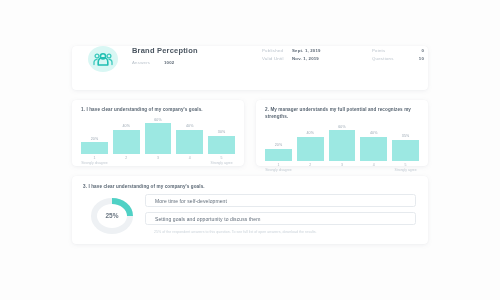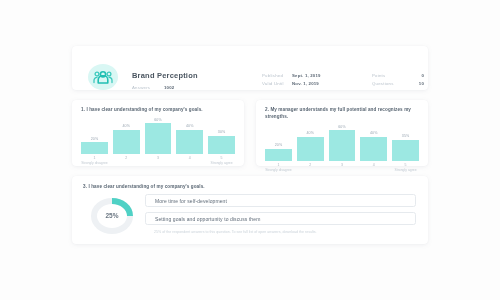--- a/index.html
+++ b/index.html
@@ -12,21 +12,21 @@
   .page { position: relative; width: 500px; height: 300px; background: #fdfdfd; }
 
   .card {
     position: absolute;
     background: #ffffff;
     border-radius: 4px;
     box-shadow: 0 1px 4px rgba(140,150,160,0.13), 0 0 1px rgba(140,150,160,0.10);
   }
 
   
-  #header-card { left: 72px; top: 46px; width: 356px; height: 44px; display: flex; align-items: flex-end; }
+  #header-card { left: 72px; top: 46px; width: 356px; height: 44px; display: flex; align-items: flex-start; }
   .avatar {
     width: 30px; height: 26px; margin-left: 16px;
     background: #d9f7f4; border-radius: 50%;
     display: flex; align-items: center; justify-content: center; flex: none;
   }
   .avatar svg { display: block; }
   .hdr-body { display: flex; align-items: center; flex: 1; padding-left: 14px; }
   .hdr-left { width: 130px; }
   .survey-title { font-size: 7.5px; font-weight: bold; color: #4a5560; letter-spacing: .2px; }
   .kv-row { display: flex; margin-top: 5px; font-size: 4.3px; }

